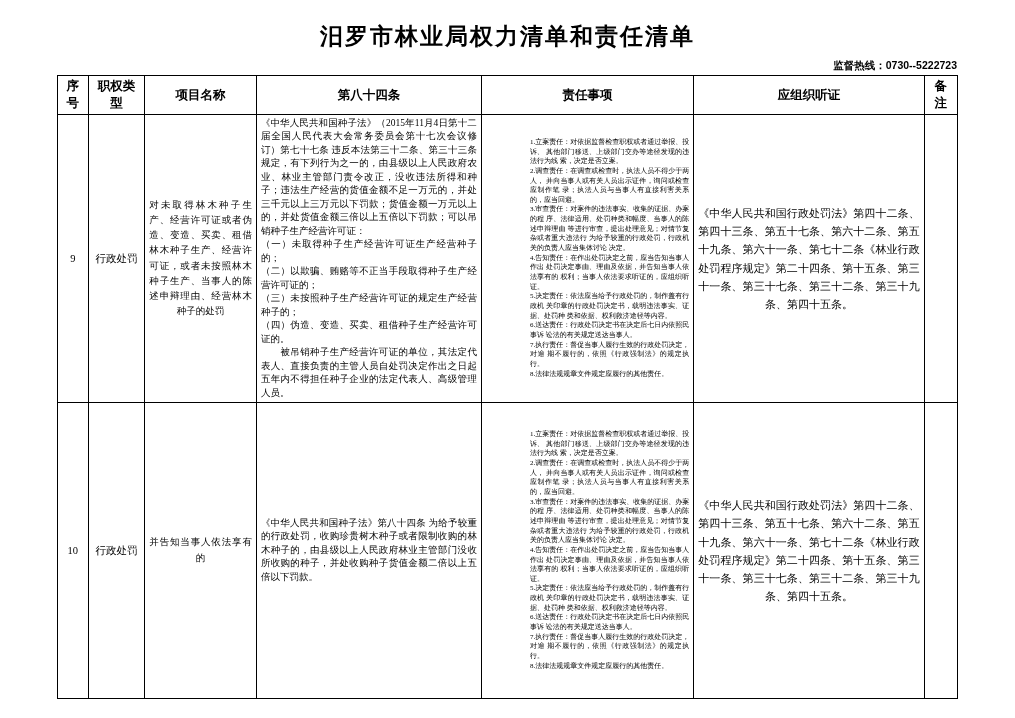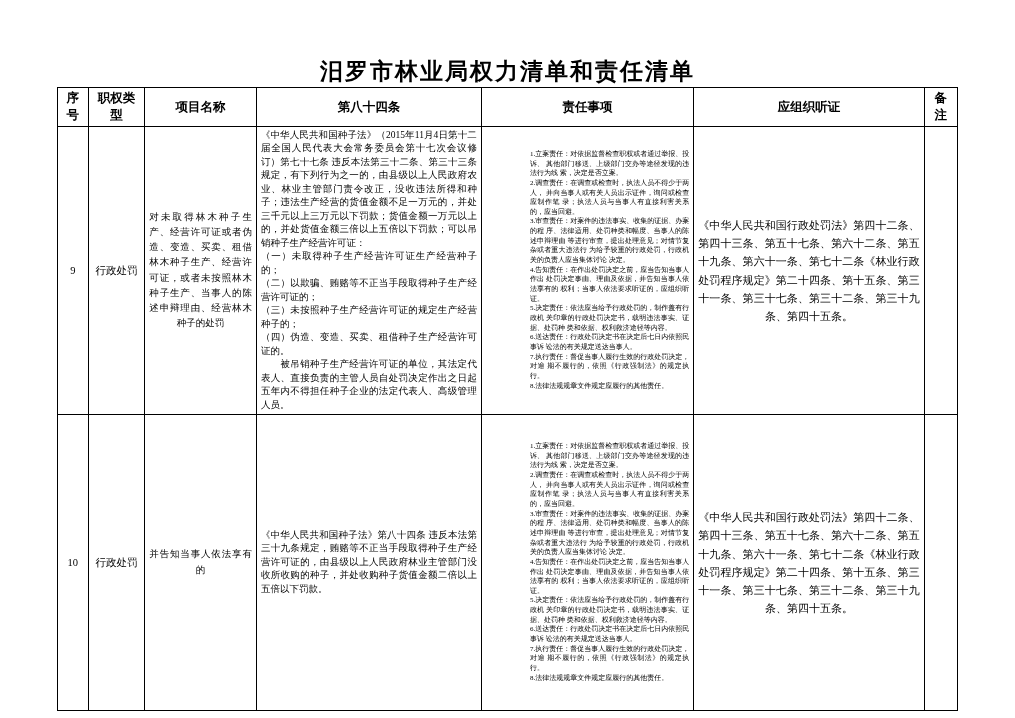--- a/index.html
+++ b/index.html
@@ -6,21 +6,21 @@
   html, body { margin: 0; padding: 0; background: #ffffff; }
   body {
     width: 1015px; height: 718px;
     font-family: "Liberation Serif", serif;
     color: #000;
     -webkit-font-smoothing: antialiased;
   }
   .page {
     position: relative;
     width: 1015px; height: 718px;
-    padding: 56px 57px 0 57px;
+    padding: 21px 57px 0 57px;
   }
   .title {
     text-align: center;
     font-family: "Liberation Sans", sans-serif;
     font-weight: bold;
     font-size: 23px;
     letter-spacing: 2px;
     color: #000;
   }
   .hotline {
@@ -83,20 +83,21 @@
     text-align-last: center;
     padding: 4px 9px;
   }
   .c-remarks { font-size: 9.5px; text-align: center; }
 </style>
 </head>
 <body>
 
 <div class="page">
   <div class="title">汨罗市林业局权力清单和责任清单</div>
+  <div class="hotline">监督热线：0730--5222723</div>
 
   <table class="power-table">
     <colgroup>
       <col style="width:3.4%">
       <col style="width:6.3%">
       <col style="width:12.4%">
       <col style="width:25.0%">
       <col style="width:23.6%">
       <col style="width:25.6%">
       <col style="width:3.7%">
@@ -133,21 +134,21 @@
           <div class="duty">7.执行责任：督促当事人履行生效的行政处罚决定，对逾 期不履行的，依照《行政强制法》的规定执行。</div>
           <div class="duty">8.法律法规规章文件规定应履行的其他责任。</div>
         </td>
         <td class="c-dutybasis">《中华人民共和国行政处罚法》第四十二条、第四十三条、第五十七条、第六十二条、第五十九条、第六十一条、第七十二条《林业行政处罚程序规定》第二十四条、第十五条、第三十一条、第三十七条、第三十二条、第三十九条、第四十五条。</td>
         <td class="c-remarks"></td>
       </tr>
       <tr class="row-b">
         <td class="c-seq">10</td>
         <td class="c-type">行政处罚</td>
         <td class="c-project">并告知当事人依法享有的</td>
-        <td class="c-basis">《中华人民共和国种子法》第八十四条 违反本法第三十九条规定，贿赂等不正当手段取得种子生产经营许可证的，由县级以上人民政府林业主管部门没收所收购的种子，并处收购种子货值金额二倍以上五倍以下罚款。</td>
+        <td class="c-basis">《中华人民共和国种子法》第八十四条 为给予较重的行政处罚，收购珍贵树木种子或者限制收购的林木种子的，由县级以上人民政府林业主管部门没收所收购的种子，并处收购种子货值金额二倍以上五倍以下罚款。</td>
         <td class="c-duties">
           <div class="duty">1.立案责任：对依据监督检查职权或者通过举报、投诉、 其他部门移送、上级部门交办等途径发现的违法行为线 索，决定是否立案。</div>
           <div class="duty">2.调查责任：在调查或检查时，执法人员不得少于两人， 并向当事人或有关人员出示证件，询问或检查应制作笔 录；执法人员与当事人有直接利害关系的，应当回避。</div>
           <div class="duty">3.审查责任：对案件的违法事实、收集的证据、办案的程 序、法律适用、处罚种类和幅度、当事人的陈述申辩理由 等进行审查，提出处理意见；对情节复杂或者重大违法行 为给予较重的行政处罚，行政机关的负责人应当集体讨论 决定。</div>
           <div class="duty">4.告知责任：在作出处罚决定之前，应当告知当事人作出 处罚决定事由、理由及依据，并告知当事人依法享有的 权利；当事人依法要求听证的，应组织听证。</div>
           <div class="duty">5.决定责任：依法应当给予行政处罚的，制作盖有行政机 关印章的行政处罚决定书，载明违法事实、证据、处罚种 类和依据、权利救济途径等内容。</div>
           <div class="duty">6.送达责任：行政处罚决定书在决定后七日内依照民事诉 讼法的有关规定送达当事人。</div>
           <div class="duty">7.执行责任：督促当事人履行生效的行政处罚决定，对逾 期不履行的，依照《行政强制法》的规定执行。</div>
           <div class="duty">8.法律法规规章文件规定应履行的其他责任。</div>
         </td>

